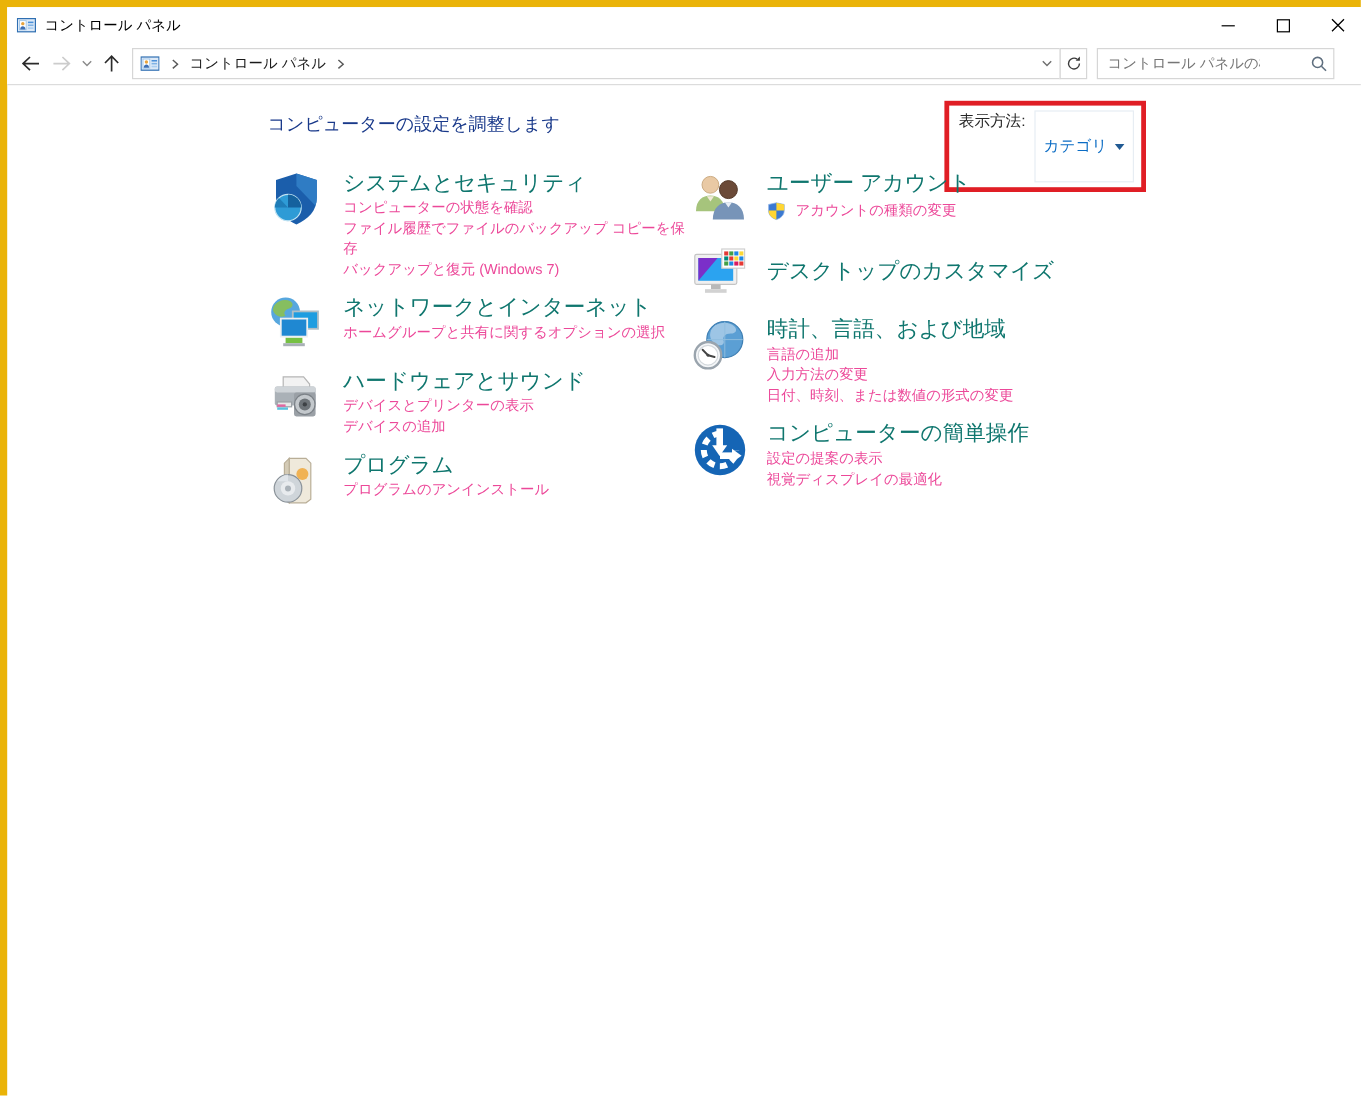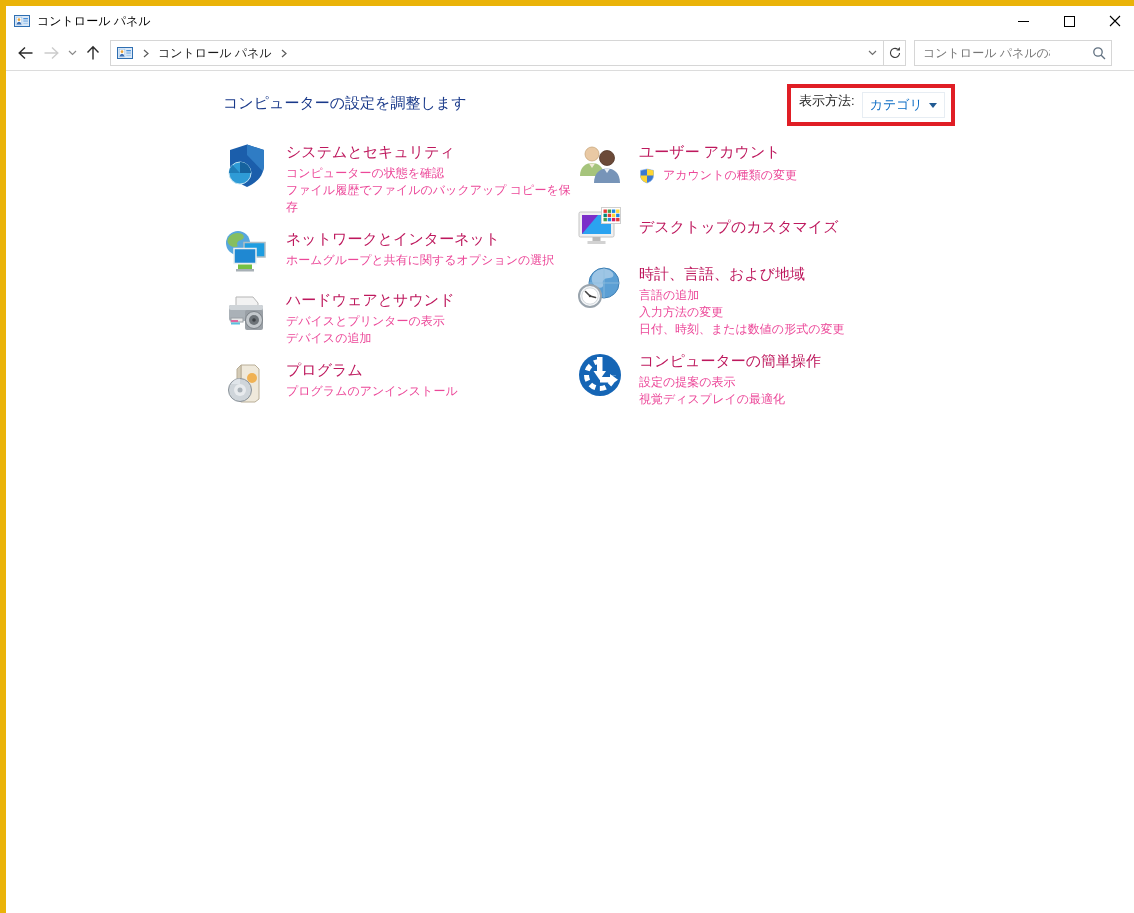--- a/index.html
+++ b/index.html
@@ -33,32 +33,32 @@
   .search input{border:none;outline:none;flex:1;min-width:0;font-size:12px;padding:0 2px 0 8px;color:#333;background:transparent;font-family:inherit;}
   .search input::placeholder{color:#767676;opacity:1;}
   .search-icon{width:24px;display:flex;align-items:center;justify-content:center;flex:0 0 24px;}
 
   
   .content{position:relative;height:846px;}
   .heading{position:absolute;left:217px;top:23px;font-size:15px;color:#19398a;}
 
   .viewby-box{position:absolute;left:781px;top:13px;border:4px solid #e01e25;display:flex;align-items:flex-start;padding:4px 6px 4px 8px;gap:7px;}
   .viewby-label{font-size:13px;color:#262626;white-space:nowrap;}
-  .viewby-value{font-size:13px;color:#0b6cc4;display:flex;align-items:center;gap:6px;border:1px solid #e7edf3;padding:3px 7px;background:#fff;cursor:pointer;white-space:nowrap;}
+  .viewby-value{font-size:13px;color:#0b6cc4;display:flex;align-items:center;gap:6px;border:1px solid #e7edf3;padding:20px 7px;background:#fff;cursor:pointer;white-space:nowrap;}
   .caret{width:0;height:0;border-left:4px solid transparent;border-right:4px solid transparent;border-top:5px solid #215a93;display:block;}
 
   .col{position:absolute;top:71px;display:flex;flex-direction:column;gap:13px;}
   .col-left{left:217px;width:352px;}
   .col-right{left:570px;width:360px;}
 
   .cat{display:flex;gap:15px;min-height:48px;}
   .cat.center{align-items:center;}
   .cat-icon{width:48px;height:48px;flex:0 0 48px;cursor:pointer;}
   .cat-body{padding-top:0;}
-  .cat-title{font-size:15px;color:#be185d;text-decoration:none;display:inline-block;margin:1px 0 4px 0;line-height:18px;cursor:pointer;}
+  .cat-title{font-size:18px;color:#0f766e;text-decoration:none;display:inline-block;margin:1px 0 4px 0;line-height:18px;cursor:pointer;}
   .cat.center .cat-title{margin:0;}
   .cat-link{display:block;font-size:12px;color:#ec4899;text-decoration:none;line-height:17px;cursor:pointer;}
   .link-row{display:flex;align-items:center;gap:8px;margin-top:2px;}
   .uac{width:16px;height:16px;flex:0 0 16px;}
 </style>
 </head>
 <body>
 
 <div class="window">
 
@@ -174,20 +174,21 @@
           <path d="M24 2.5L41 8v14.5C41 33.5 34 40.5 24 45 14 40.5 7 33.5 7 22.5V8z" fill="#1b5eab"></path>
           <path d="M24 2.5L41 8v14.5c0 2.5-.4 4.8-1.1 6.9L24 13z" fill="#2f7cc4"></path>
           <circle cx="17" cy="31" r="11" fill="#2e9bd6" stroke="#bfe2f2" stroke-width="1"></circle>
           <path d="M17 20a11 11 0 0 1 11 11H17z" fill="#15629e"></path>
           <path d="M17 31L9.5 23a11 11 0 0 0-3.5 8z" fill="#1f7db8"></path>
         </svg>
         <div class="cat-body">
           <a class="cat-title">システムとセキュリティ</a>
           <a class="cat-link">コンピューターの状態を確認</a>
           <a class="cat-link">ファイル履歴でファイルのバックアップ コピーを保存</a>
+          <a class="cat-link">バックアップと復元 (Windows 7)</a>
         </div>
       </div>
 
       <div class="cat">
         <svg class="cat-icon" viewBox="0 0 48 48">
           <circle cx="15" cy="14" r="12" fill="#57a7de"></circle>
           <path d="M6 8c3-4 9-5 13-3 3 2 2 5-1 6-4 1-5 4-3 6-3 2-8 1-10-3-1-2-.5-4 1-6z" fill="#8cc152" opacity="0.9"></path>
           <path d="M20 21c3-1 6-3 7-6" stroke="#bde0f3" stroke-width="1.2" fill="none"></path>
           <rect x="21" y="13.5" width="21" height="14.5" fill="#1e9de0" stroke="#b0bec5" stroke-width="1.5"></rect>
           <rect x="11" y="19.5" width="22" height="15" fill="#1f88d2" stroke="#eceff1" stroke-width="1.5"></rect>

